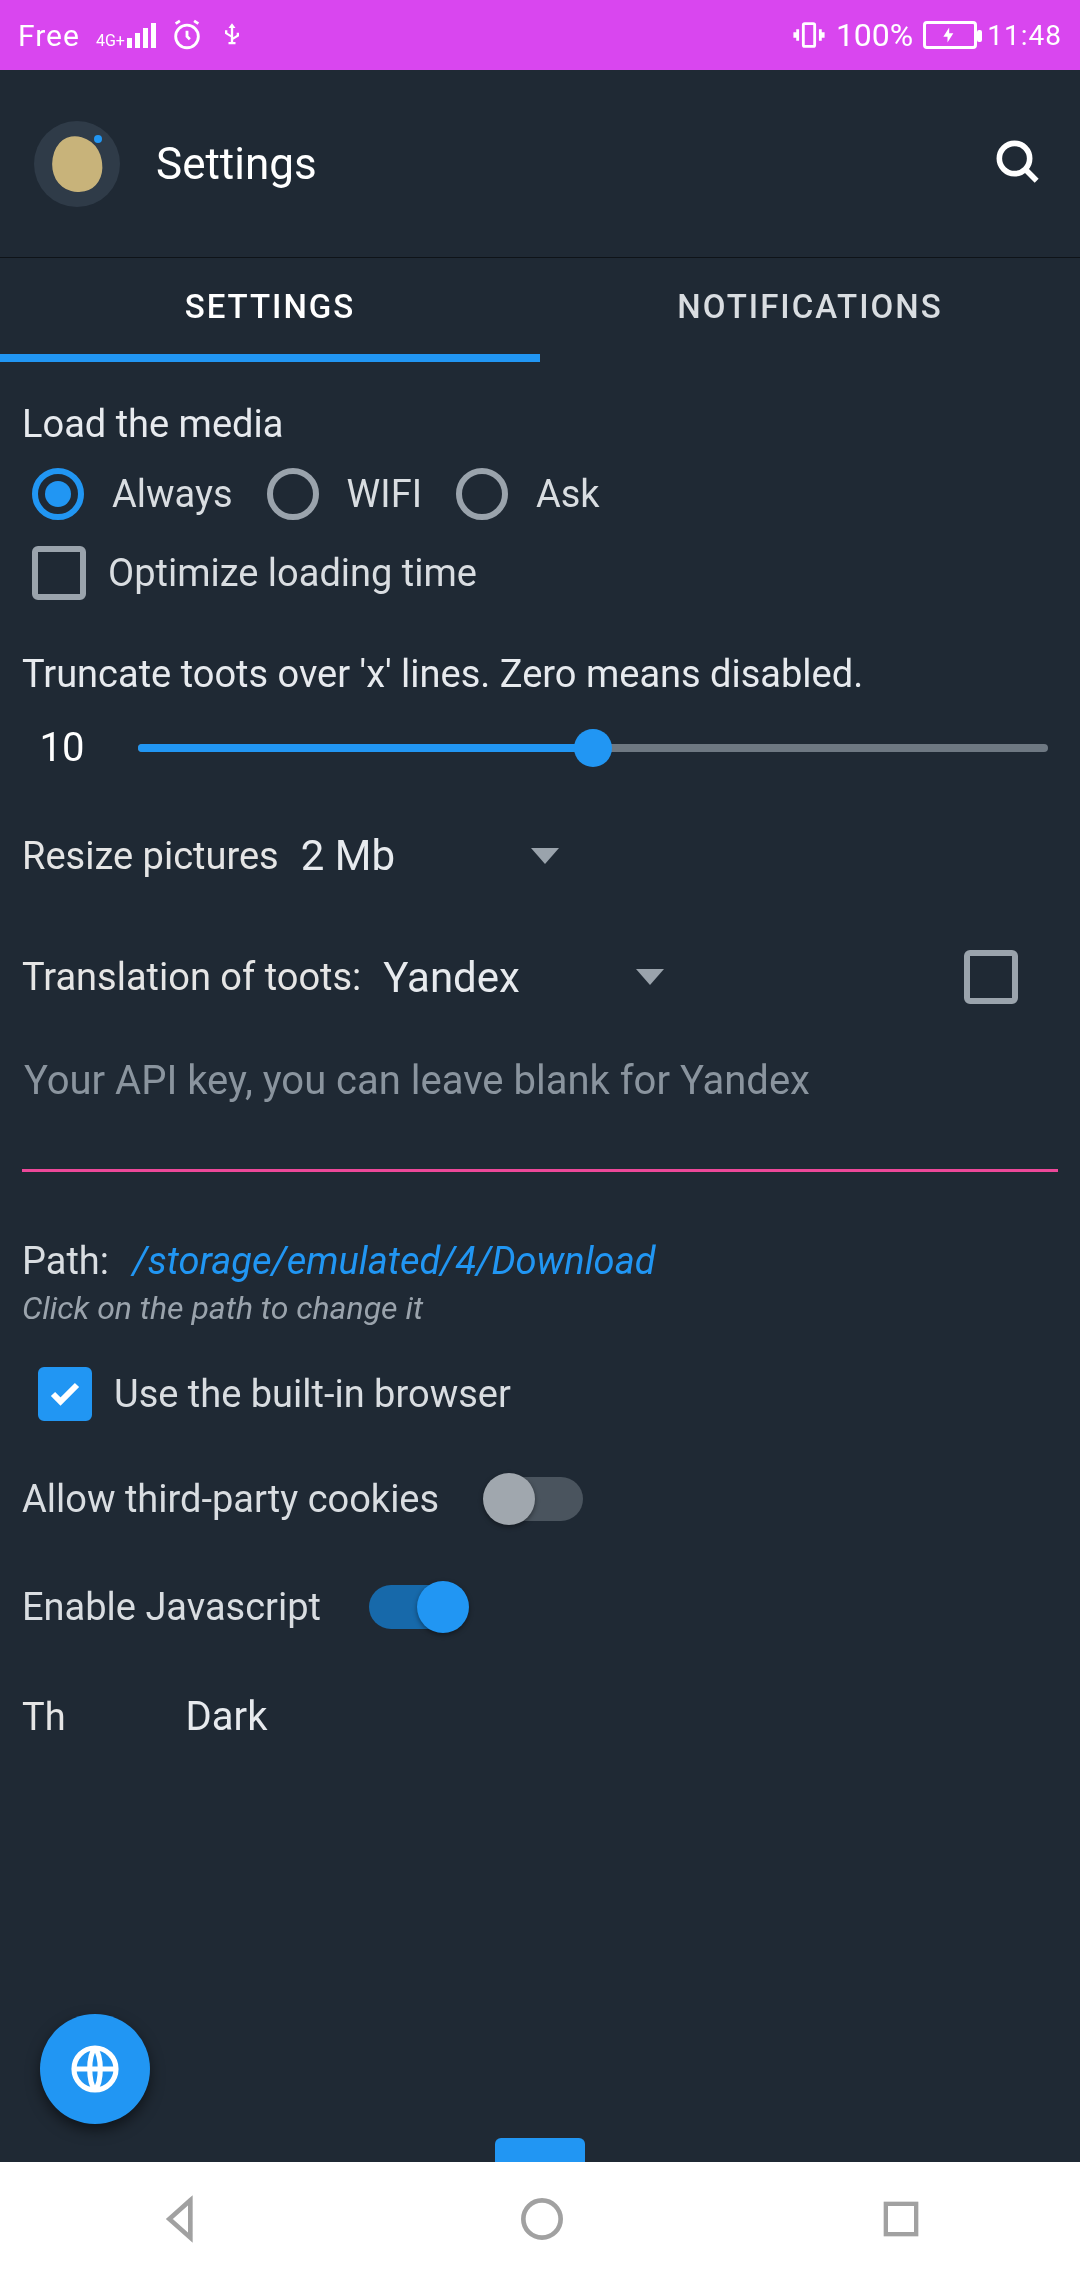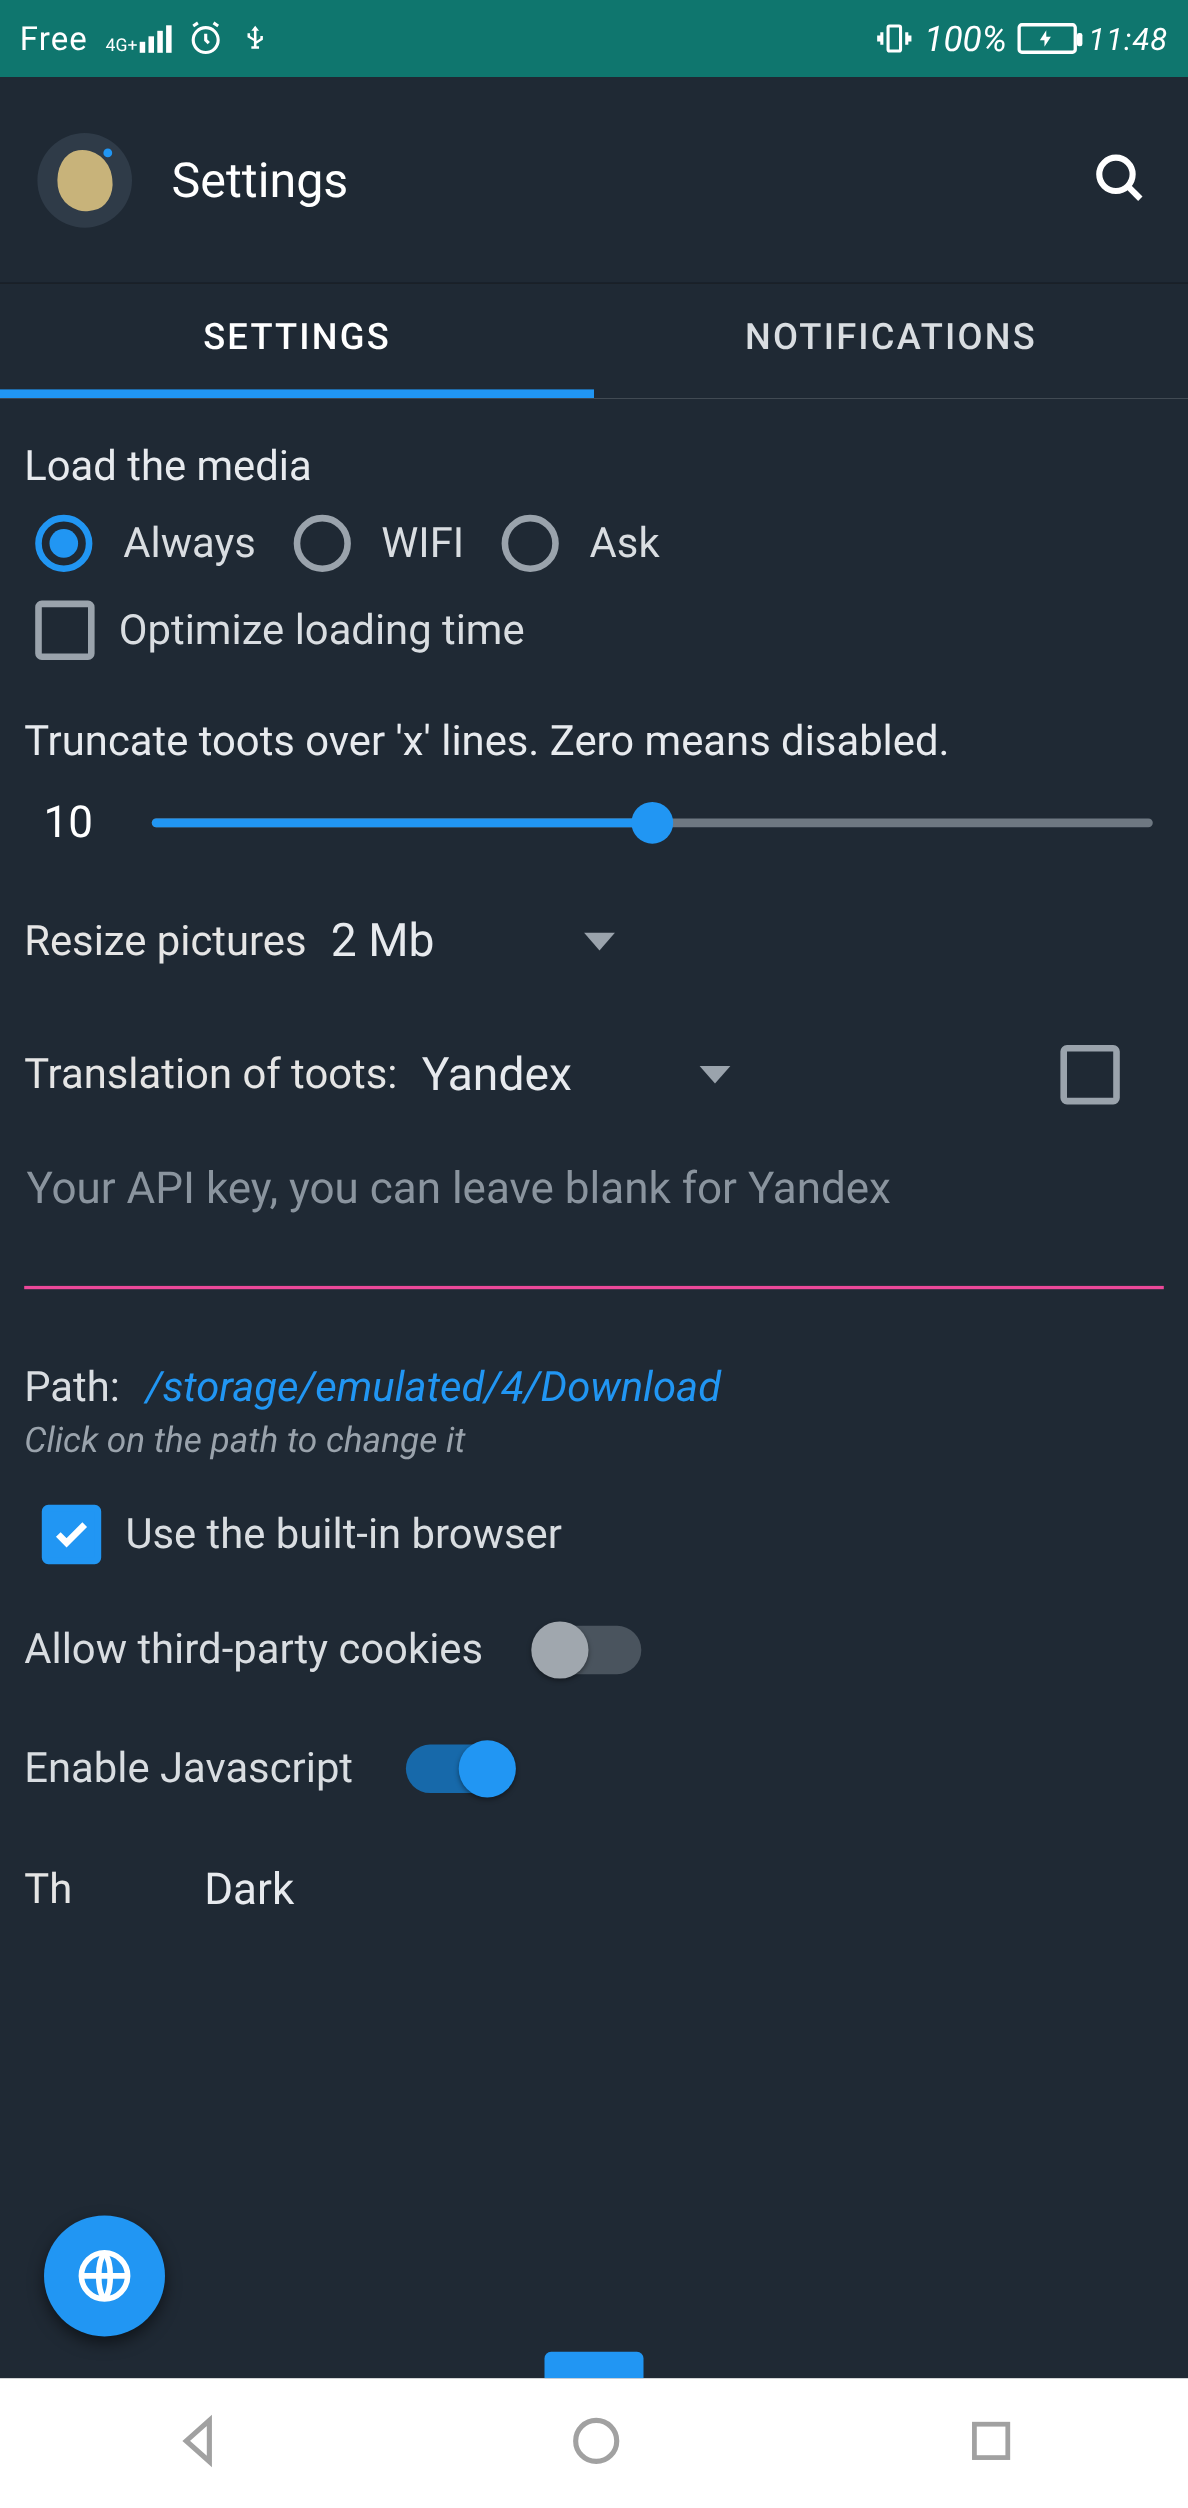--- a/index.html
+++ b/index.html
@@ -2,29 +2,29 @@
 <html><head>
 <meta charset="utf-8">
 <style>
   * { box-sizing: border-box; margin: 0; padding: 0; }
   html, body { width: 1080px; height: 2280px; overflow: hidden; font-family: Roboto, Arial, sans-serif; }
   body { background: #ffffff; display: flex; flex-direction: column; }
 
   
   .status-bar {
     height: 70px;
-    background: #0f766e;
+    background: #d946ef;
     color: #ffffff;
     display: flex;
     align-items: center;
     padding: 0 18px;
     font-size: 30px;
   }
   .status-left { display: flex; align-items: center; gap: 14px; }
-  .status-right { margin-left: auto; display: flex; align-items: center; gap: 10px; font-style: italic; }
+  .status-right { margin-left: auto; display: flex; align-items: center; gap: 10px; }
   .sig-lbl { font-size: 30px; letter-spacing: 1px; }
   .sig-bars { display: flex; align-items: flex-end; gap: 3px; margin-left: 2px; }
   .sig-bars span { width: 5px; background: #fff; display: inline-block; }
   .sig-bars span:nth-child(1){height:10px} .sig-bars span:nth-child(2){height:15px}
   .sig-bars span:nth-child(3){height:20px} .sig-bars span:nth-child(4){height:25px}
   .sig-4g { font-size: 16px; line-height: 14px; margin-left: 2px; }
   .ico { display:inline-flex; }
   .clock { font-size: 28px; letter-spacing: 1px; }
   .batt-box { width:54px; height:28px; border:3px solid #fff; border-radius:4px; position:relative; display:flex; align-items:center; justify-content:center;}
   .batt-box::after{content:""; position:absolute; right:-8px; top:6px; width:5px; height:12px; background:#fff; border-radius:2px;}

